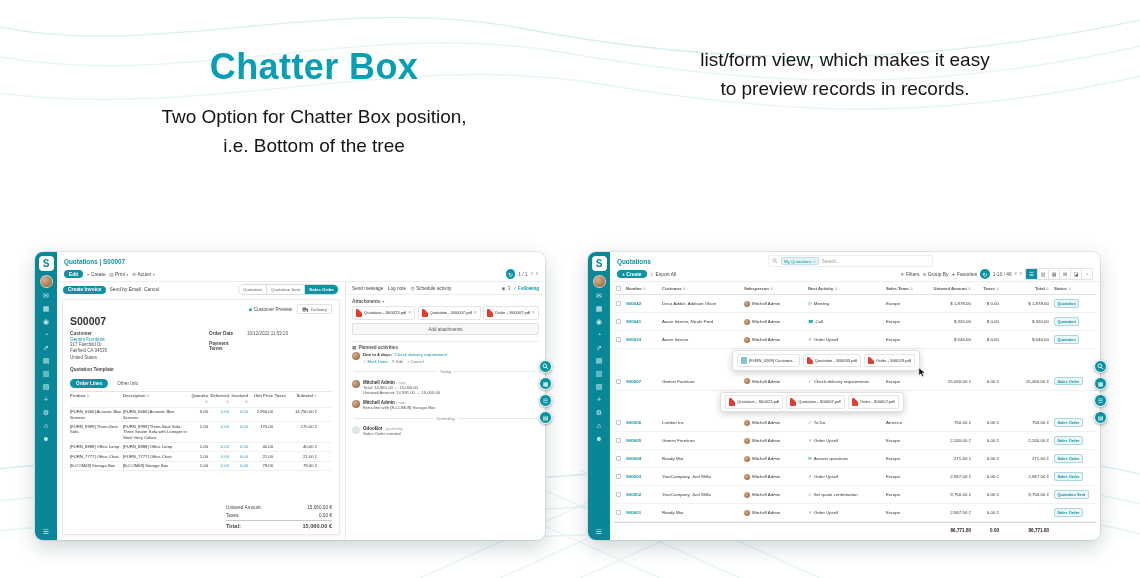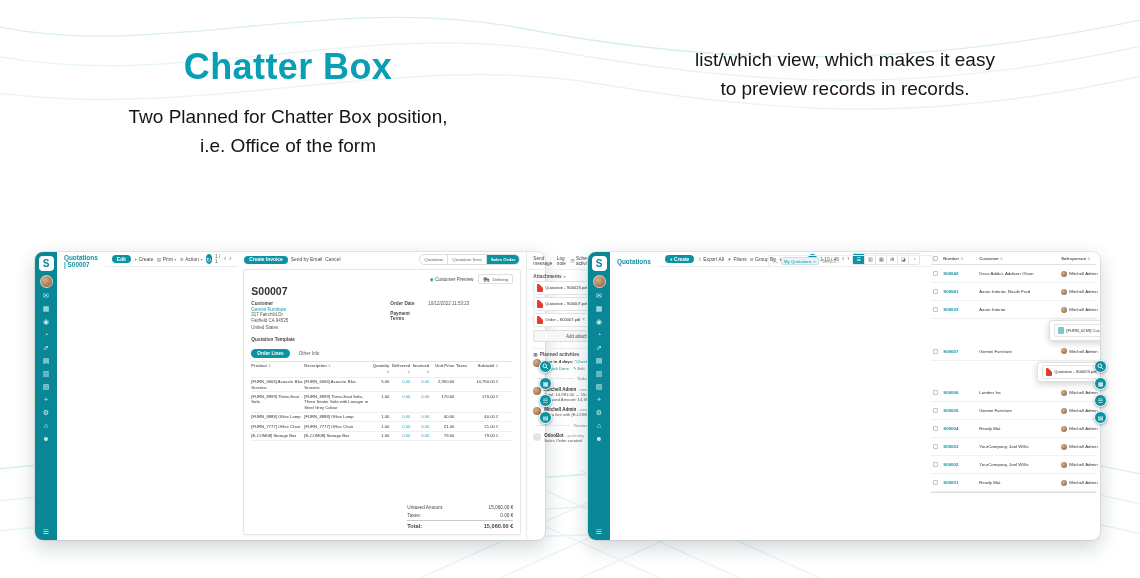--- a/index.html
+++ b/index.html
@@ -3,36 +3,36 @@
 <meta charset="utf-8">
 <style>
   *{box-sizing:border-box;margin:0;padding:0}
   body{width:1140px;height:578px;font-family:"Liberation Sans","DejaVu Sans",sans-serif;background:#fff}
   .stage{position:relative;width:1140px;height:578px;overflow:hidden;background:#fff}
   .waves{position:absolute;inset:0;z-index:0}
   .waves path{fill:none;stroke:#d9eef1;stroke-width:1.3}
   .waves path.lt{stroke:#e6f4f6}
 
   .hero{position:absolute;text-align:center;z-index:1}
-  #hero-left{left:38px;top:46px;width:500px}
+  #hero-left{left:64px;top:46px;width:500px}
   #hero-right{left:595px;top:46px;width:500px}
   .hero-title{font-size:36px;font-weight:bold;color:#089EB4;letter-spacing:.4px;margin-bottom:15px}
   .hero-desc{font-size:19px;color:#151515;line-height:28.5px}
 
   .card{position:absolute;top:252px;height:288px;background:#fff;border-radius:8px;box-shadow:0 7px 20px rgba(25,60,70,.22),0 0 0 1px #ececec;display:flex;z-index:2}
   #form-card{left:35px;width:510px}
   #list-card{left:588px;width:512px}
 
   .sidebar{width:22px;flex:none;background:#0A8796;border-radius:8px 0 0 8px;display:flex;flex-direction:column;align-items:center;padding:4px 0;gap:3.5px}
   .logo{width:15px;height:15px;border-radius:4px;background:#fff;color:#0A8796;font-weight:bold;font-size:10px;display:flex;align-items:center;justify-content:center}
   .s-avatar{width:13px;height:13px;border-radius:50%;background:radial-gradient(circle at 35% 35%,#d8b08c,#8a5a36);border:1px solid rgba(255,255,255,.6)}
   .s-ico{color:#cfeef2;font-size:7px;line-height:9px;width:14px;height:9.5px;display:flex;align-items:center;justify-content:center}
   .s-ico.last{margin-top:auto}
 
-  .main{flex:1;display:flex;flex-direction:row;min-width:0;position:relative}
+  .main{flex:1;display:flex;flex-direction:column;min-width:0;position:relative}
   .nav1{height:15px;display:flex;align-items:center;padding:3px 7px 0;position:relative}
   .crumb,.vtitle{color:#0C93A3;font-size:6.4px;font-weight:bold}
   .nav2{height:15px;display:flex;align-items:center;gap:3.5px;padding:0 7px;border-bottom:1px solid #ececec}
   .nav2 .right{margin-left:auto;display:flex;align-items:center;gap:3px}
   .btn-t{background:#0C93A3;color:#fff;border-radius:7px;padding:1.5px 5px;font-size:4.9px;font-weight:bold;display:flex;align-items:center;gap:1.5px}
   .btn-g{color:#454545;font-size:4.9px;display:flex;align-items:center;gap:1.5px}
   .btn-g .ic{color:#777;font-size:4.6px}
   .caret{font-size:3.8px;color:#888}
   .sync{width:9.5px;height:9.5px;border-radius:50%;background:#0C93A3;color:#fff;font-size:6px;display:flex;align-items:center;justify-content:center}
   .pager{font-size:4.8px;color:#555}
@@ -147,26 +147,26 @@
     <path class="lt" d="M420,578 L660,470"></path>
       <path class="lt" d="M500,578 L740,470"></path>
       <path class="lt" d="M580,578 L820,470"></path>
     <path class="lt" d="M740,578 L500,470"></path>
       <path class="lt" d="M820,578 L580,470"></path>
       <path class="lt" d="M660,578 L420,470"></path>
   </svg>
 
   <div class="hero" id="hero-left">
     <div class="hero-title">Chatter Box</div>
-    <div class="hero-desc">Two Planned for Chatter Box position,</div>
-    <div class="hero-desc">i.e. Office of the form</div>
+    <div class="hero-desc">Two Option for Chatter Box position,</div>
+    <div class="hero-desc">i.e. Bottom of the tree</div>
   </div>
 
   <div class="hero" id="hero-right">
-    <div class="hero-desc">list/which view, which makes it easy</div>
+    <div class="hero-desc">list/form view, which makes it easy</div>
     <div class="hero-desc">to preview records in records.</div>
   </div>
 
   <div class="card" id="form-card">
     <div class="sidebar">
       <div class="logo">S</div>
       <div class="s-avatar"></div>
       <span class="s-ico">✉</span>
       <span class="s-ico">▦</span>
       <span class="s-ico">◉</span>

